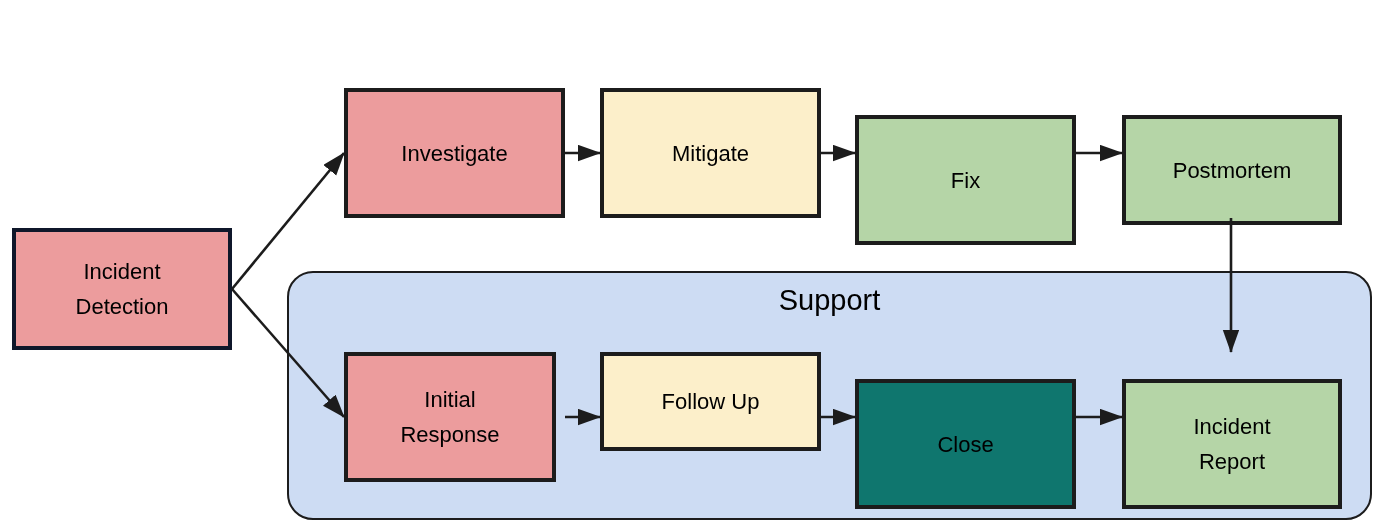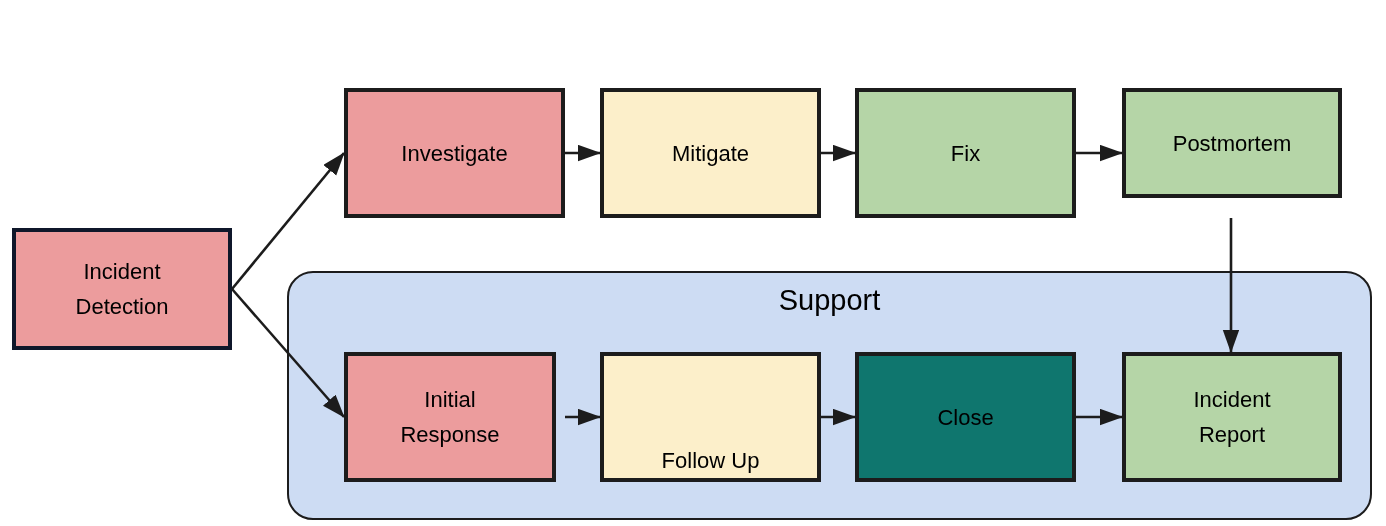--- a/index.html
+++ b/index.html
@@ -47,21 +47,21 @@
     line-height: 35px;
     color: #000000;
   }
   .node-label {
     display: block;
     padding: 0 4px;
     white-space: pre-line;
   }
   .c-red   { background: #ec9c9d; }
   .c-amber { background: #fcefca; }
-  .c-green { background: #b5d5a7; }
+  .c-green { background: #b5d5a7; margin-top: 27px; }
   svg.edges {
     position: absolute;
     left: 0;
     top: 0;
     width: 1386px;
     height: 526px;
     pointer-events: none;
     overflow: visible;
   }
 </style>
@@ -90,21 +90,21 @@
     <span class="node-label">Fix</span>
   </div>
   <div class="node c-green" id="node-postmortem" style="left: 1122px; top: 88px; width: 220px; height: 110px; background: rgb(181, 213, 167); border-color: rgb(28, 28, 28);">
     <span class="node-label">Postmortem</span>
   </div>
 
   <div class="node c-red" id="node-initial-response" style="left: 344px; top: 352px; width: 212px; height: 130px; background: rgb(236, 156, 157); border-color: rgb(28, 28, 28);">
     <span class="node-label">Initial
 Response</span>
   </div>
-  <div class="node c-amber" id="node-follow-up" style="left: 600px; top: 352px; width: 221px; height: 130px; background: rgb(252, 239, 202); border-color: rgb(28, 28, 28); align-items: flex-end;">
+  <div class="node c-amber" id="node-follow-up" style="left: 600px; top: 352px; width: 221px; height: 99px; background: rgb(252, 239, 202); border-color: rgb(28, 28, 28);">
     <span class="node-label">Follow Up</span>
   </div>
   <div class="node c-green" id="node-close" style="left: 855px; top: 352px; width: 221px; height: 130px; background: #0f766e; border-color: rgb(28, 28, 28);">
     <span class="node-label">Close</span>
   </div>
   <div class="node c-green" id="node-incident-report" style="left: 1122px; top: 352px; width: 220px; height: 130px; background: rgb(181, 213, 167); border-color: rgb(28, 28, 28);">
     <span class="node-label">Incident
 Report</span>
   </div>
 

